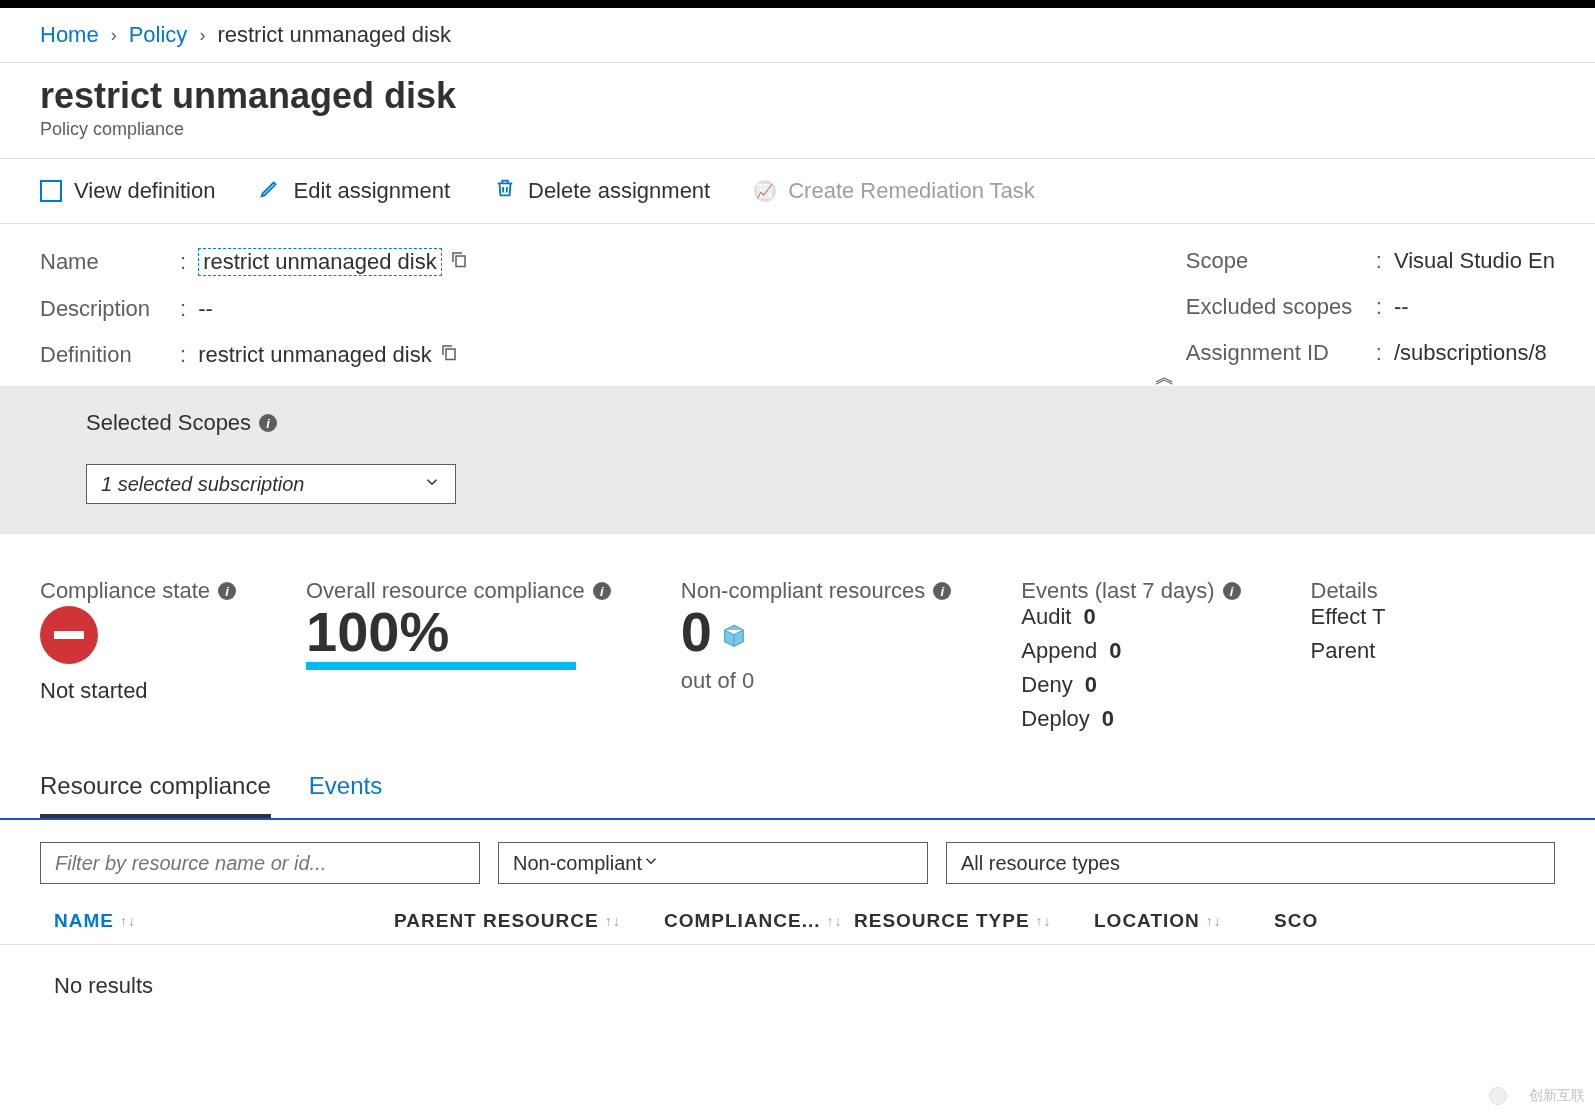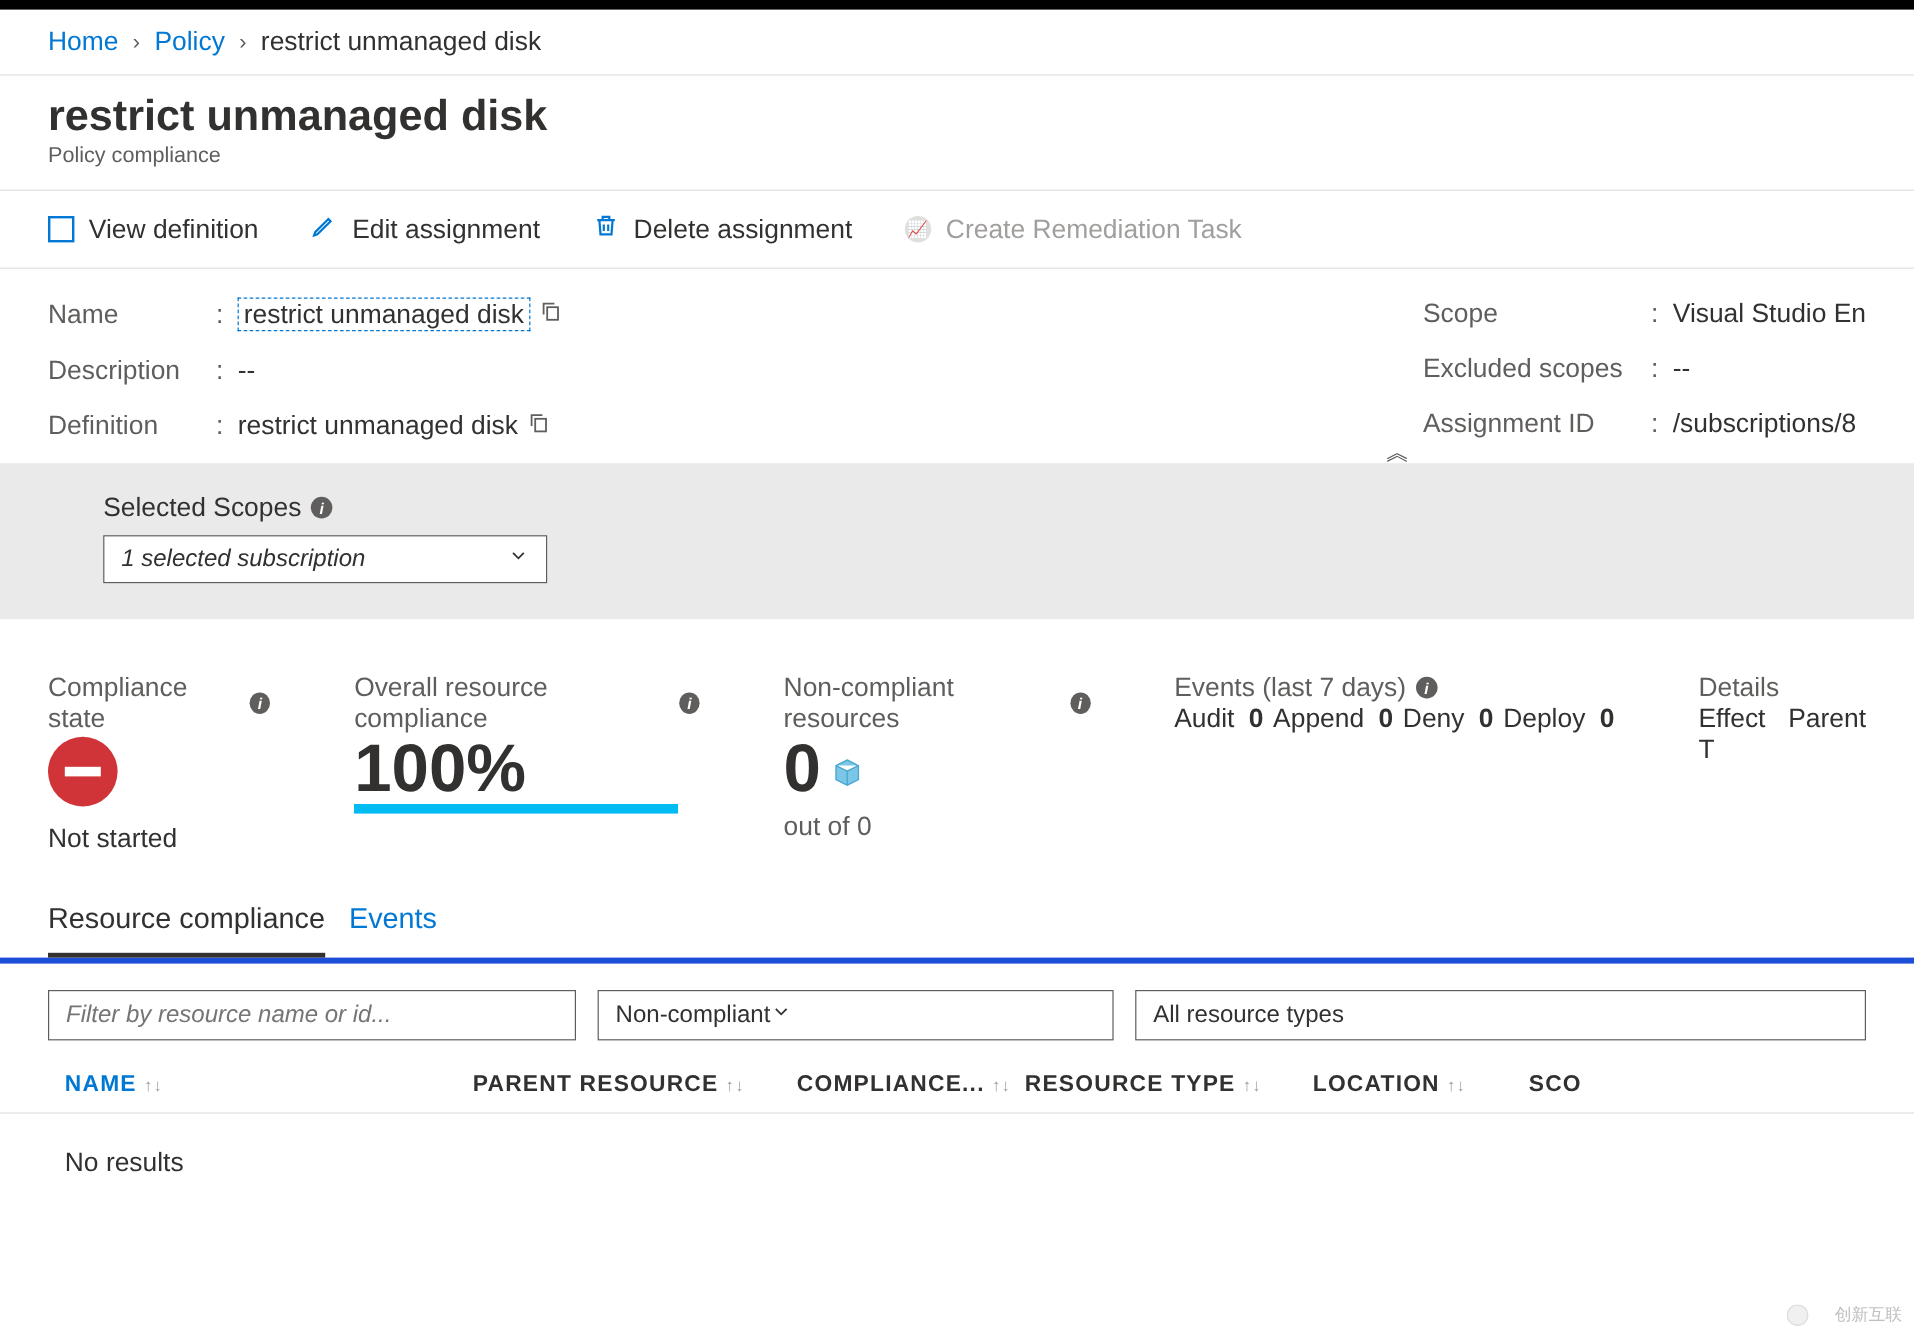--- a/index.html
+++ b/index.html
@@ -24,35 +24,35 @@
     .meta-row { display: flex; align-items: center; font-size: 22px; }
     .meta-label { color: #605e5c; width: 140px; }
     .meta-colon { color: #605e5c; margin-right: 12px; }
     .meta-value { color: #323130; }
     .meta-value.boxed { border: 1px dashed #0078d4; padding: 0 4px; }
     .copy-icon { margin-left: 8px; color: #605e5c; cursor: pointer; }
     .expand-chev { position: absolute; right: 420px; bottom: -4px; color: #605e5c; font-size: 20px; cursor: pointer; }
     .scopes-section { background: #eaeaea; padding: 24px 86px 30px; }
     .scopes-label { font-size: 22px; color: #323130; display: flex; align-items: center; gap: 8px; }
     .info-icon { width: 18px; height: 18px; border-radius: 50%; background: #605e5c; color: #fff; display: inline-flex; align-items: center; justify-content: center; font-size: 13px; font-weight: bold; font-style: italic; }
-    .scopes-dropdown { margin-top: 10px; width: 370px; height: 40px; border: 1px solid #605e5c; background: #fff; display: flex; align-items: center; justify-content: space-between; padding: 0 14px; font-size: 20px; font-style: italic; color: #323130; cursor: pointer; }
+    .scopes-dropdown { margin-top: 28px; width: 370px; height: 40px; border: 1px solid #605e5c; background: #fff; display: flex; align-items: center; justify-content: space-between; padding: 0 14px; font-size: 20px; font-style: italic; color: #323130; cursor: pointer; }
     .stats-section { display: flex; gap: 70px; padding: 44px 40px 20px; flex-wrap: nowrap; }
     .stat-block { display: flex; flex-direction: column; }
     .stat-label { font-size: 22px; color: #605e5c; display: flex; align-items: center; gap: 8px; margin-bottom: 0; }
     .stat-icon-notstarted { width: 58px; height: 58px; border-radius: 50%; background: #d13438; display: flex; align-items: center; justify-content: center; margin-top: 2px; }
     .stat-icon-notstarted::after { content: ""; width: 30px; height: 8px; background: #fff; }
     .stat-text { font-size: 22px; color: #323130; margin-top: 14px; }
     .stat-big { font-size: 56px; font-weight: 700; color: #323130; line-height: 1; }
     .stat-underline { height: 8px; background: #00bcf2; width: 270px; margin-top: 2px; }
     .cube-icon { display: inline-block; width: 28px; height: 28px; margin-left: 8px; }
     .stat-sub { font-size: 22px; color: #605e5c; margin-top: 8px; }
-    .events-list { display: flex; flex-direction: row; gap: 8px; font-size: 22px; color: #323130; }
+    .events-list { display: flex; flex-direction: column; gap: 8px; font-size: 22px; color: #323130; }
     .events-list .row { display: flex; gap: 12px; }
     .events-list .val { font-weight: 600; }
-    .tabs-row { display: flex; gap: 20px; padding: 20px 40px 0; border-bottom: 5px solid #1d4ed8; }
+    .tabs-row { display: flex; gap: 38px; padding: 20px 40px 0; border-bottom: 2px solid #1d4ed8; }
     .tab { font-size: 24px; padding-bottom: 14px; cursor: pointer; }
     .tab.active { color: #323130; border-bottom: 4px solid #323130; font-weight: 400; }
     .tab.inactive { color: #0078d4; }
     .filter-row { display: flex; gap: 18px; padding: 22px 40px 0; }
     .filter-input { height: 42px; border: 1px solid #605e5c; font-size: 20px; padding: 0 14px; font-style: italic; color: #605e5c; }
     .filter-input.w1 { width: 440px; }
     .filter-dd { height: 42px; border: 1px solid #605e5c; font-size: 20px; padding: 0 14px; display: flex; align-items: center; cursor: pointer; }
     .filter-dd.w2 { width: 430px; }
     .filter-dd.w3 { flex: 1; min-width: 300px; }
     .table-head { display: flex; padding: 26px 54px 12px; gap: 40px; font-size: 19px; letter-spacing: 1px; color: #323130; }

